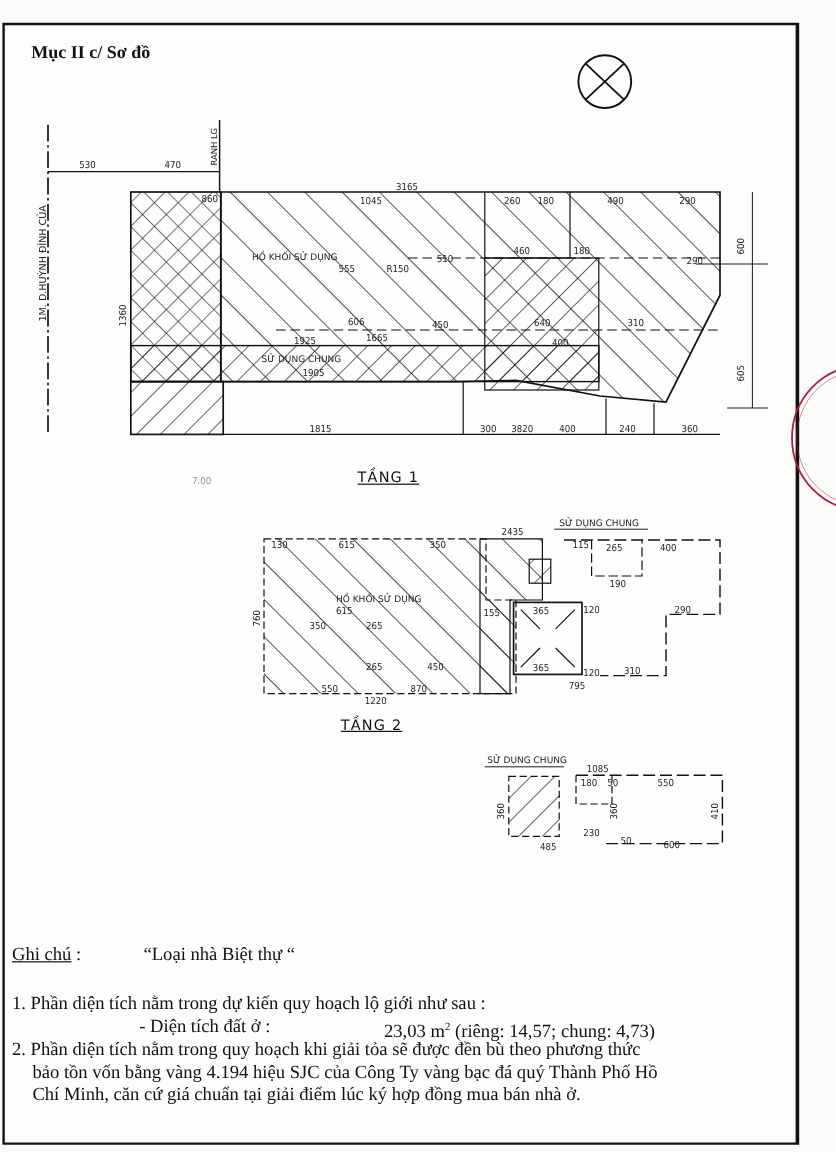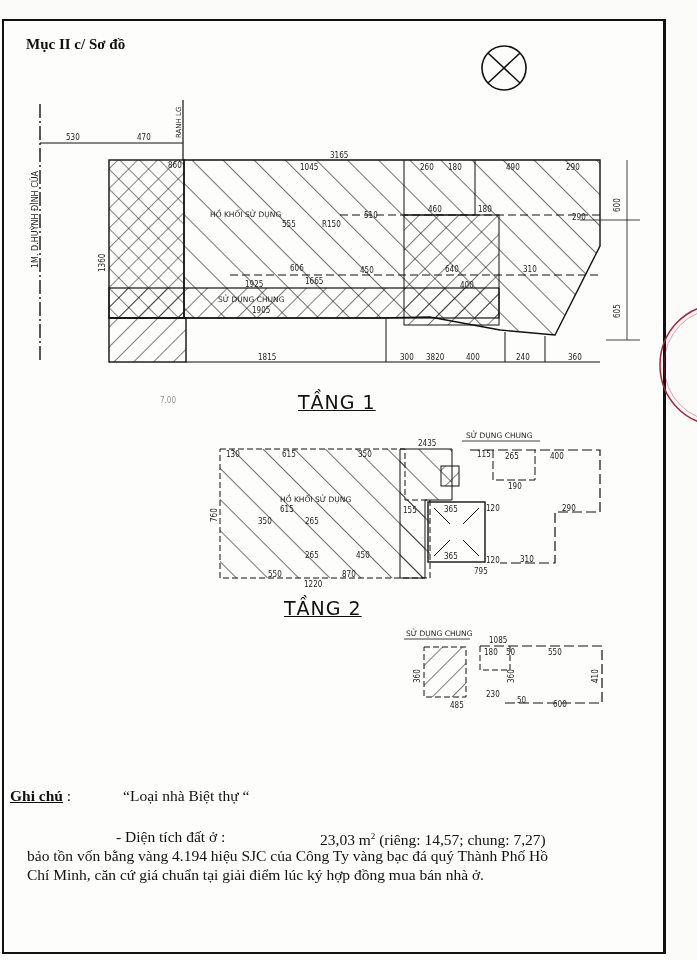--- a/index.html
+++ b/index.html
@@ -4,24 +4,24 @@
 <style>
   html, body { margin:0; padding:0; background:#fbfbf9; }
   body { width:697px; height:960px; position:relative; overflow:hidden; font-family:"Liberation Serif", serif; color:#111; }
   .frame { position:absolute; left:2px; top:19px; width:664px; height:935px; border:2px solid #111; border-right-width:3px; box-sizing:border-box; background:#fdfdfc; }
   .title { position:absolute; left:26px; top:36px; font-size:15px; font-weight:bold; font-family:"Liberation Serif", serif; }
   .north { position:absolute; left:480px; top:44px; width:48px; height:48px; }
   .seal { position:absolute; left:658px; top:300px; width:80px; height:130px; }
   svg.plan { position:absolute; left:0; top:0; }
   .dim { font-family:"DejaVu Sans Condensed","DejaVu Sans", sans-serif; font-size:8px; fill:#222; }
   .lbl { font-family:"DejaVu Sans", sans-serif; font-size:8px; fill:#222; }
-  .floor-title { position:absolute; font-family:"DejaVu Sans", sans-serif; font-size:19px; text-decoration:underline; letter-spacing:1px; }
+  .floor-title { position:absolute; font-family:"DejaVu Sans", sans-serif; font-size:12px; text-decoration:underline; letter-spacing:1px; }
   .notes { position:absolute; left:10px; top:786px; width:650px; font-family:"Liberation Serif", serif; font-size:15.5px; line-height:19px; }
   .notes .head { margin-left:0; }
-  .notes .head u { font-weight:bold; }
+  .notes .head u { font-weight:normal; }
   .notes .quote { margin-left:48px; }
   .row { position:relative; height:19px; white-space:nowrap; }
   .sub { position:absolute; }
   sup { font-size:9px; }
 </style>
 </head>
 <body>
 
 <div class="frame"></div>
 
@@ -169,19 +169,21 @@
 <div class="floor-title" style="left:298px; top:391px;">TẦNG 1</div>
 <div class="floor-title" style="left:284px; top:597px;">TẦNG 2</div>
 
 <div class="notes">
   <div class="row head">
     <u>Ghi chú</u>
     <span>:</span>
     <span class="quote">“Loại nhà Biệt thự “</span>
   </div>
   <div style="height:22px"></div>
+  <div class="row">1.  Phần diện tích nằm trong dự kiến quy hoạch lộ giới như sau :</div>
   <div class="row">
     <span class="sub" style="left:106px">- Diện tích đất ở :</span>
-    <span class="sub" style="left:310px"><span>23,03 m</span><sup>2</sup><span> (riêng: 14,57; chung: 7,27)</span></span>
+    <span class="sub" style="left:310px"><span>23,03 m</span><sup>2</sup><span> (riêng: 14,57; chung: 4,73)</span></span>
   </div>
+  <div class="row">2. Phần diện tích nằm trong quy hoạch khi giải tỏa sẽ được đền bù theo phương thức</div>
   <div class="row" style="padding-left:17px">bảo tồn vốn bằng vàng 4.194 hiệu SJC của Công Ty vàng bạc đá quý Thành Phố Hồ</div>
   <div class="row" style="padding-left:17px">Chí Minh, căn cứ giá chuẩn tại giải điểm lúc ký hợp đồng mua bán nhà ở.</div>
 </div>
 
 </body></html>

